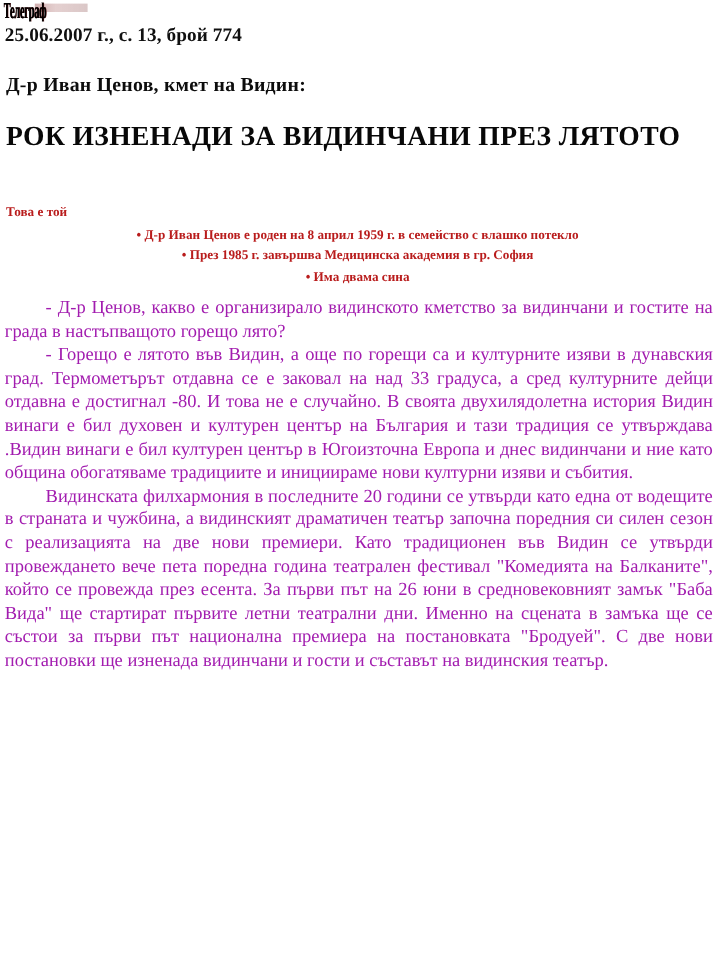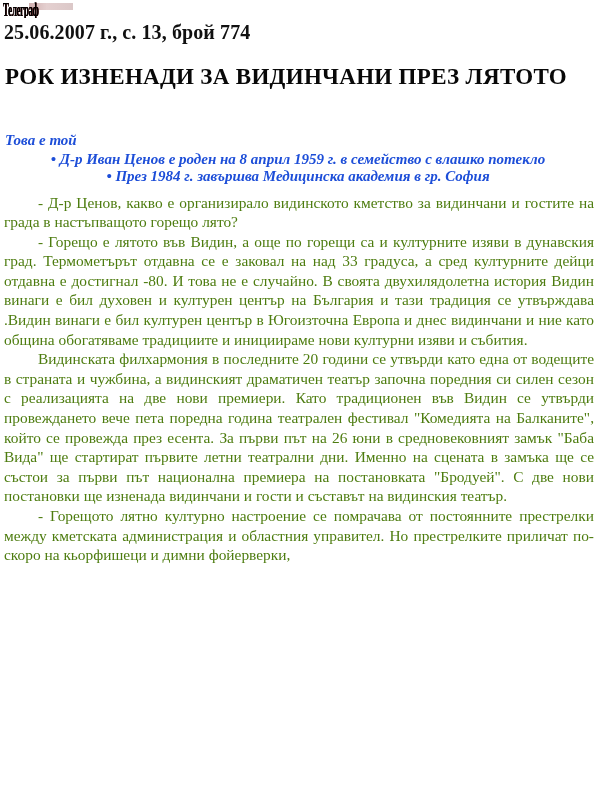--- a/index.html
+++ b/index.html
@@ -52,21 +52,21 @@
     background: linear-gradient(90deg,
         rgba(170,110,110,0.55) 0%,
         rgba(196,150,150,0.45) 40%,
         rgba(150,95,95,0.35) 100%);
     mix-blend-mode: multiply;
     pointer-events: none;
   }
 
   .issue-line {
     margin: 3px 0 0 4px;
-    font-size: 20px;
+    font-size: 16px;
     font-weight: bold;
     letter-spacing: 0.1px;
     color: #101010;
   }
 
   
   .kicker {
     margin: 22px 0 0 5px;
     font-size: 16.5px;
     font-weight: bold;
@@ -78,25 +78,24 @@
     font-size: 23px;
     font-weight: bold;
     letter-spacing: 0.3px;
     color: #080808;
   }
 
   
   .bio {
     margin: 42px 0 0 5px;
     width: 586px;
-    font-style: italic;
     font-weight: bold;
-    font-size: 15px;
+    font-size: 11px;
     line-height: 17.5px;
-    color: #1d4ed8;
+    color: #b91c1c;
   }
   .bio-title { margin: 0 0 1px 0; }
   .bio-item  { margin: 0; text-align: center; }
 
   
   .byline {
     margin: 22px 0 0 5px;
     font-size: 15.5px;
     font-weight: bold;
     letter-spacing: 0.3px;
@@ -107,47 +106,48 @@
   .body-copy {
     margin: 7px 0 0 4px;
     width: 590px;
   }
   .para {
     margin: 0;
     text-align: justify;
     text-indent: 34px;
     font-size: 15.4px;
     line-height: 19.6px;
-    color: #4d7c0f;
+    color: #a21caf;
     hyphens: none;
   }
   .para.q { }
 </style>
 </head>
 <body>
 
 <div class="page">
 
   <div class="masthead">
     <div class="masthead-logo">Телеграф</div>
     <div class="masthead-smudge"></div>
   </div>
 
   <div class="issue-line">25.06.2007 г., с. 13, брой 774</div>
 
+  <div class="kicker">Д-р Иван Ценов, кмет на Видин:</div>
 
   <h1 class="headline">РОК ИЗНЕНАДИ ЗА ВИДИНЧАНИ ПРЕЗ ЛЯТОТО</h1>
 
   <div class="bio">
     <p class="bio-title">Това е той</p>
     <p class="bio-item">• Д-р Иван Ценов е роден на 8 април 1959 г. в семейство с влашко потекло</p>
-    <p class="bio-item">• През 1984 г. завършва Медицинска академия в гр. София</p>
+    <p class="bio-item">• През 1985 г. завършва Медицинска академия в гр. София</p>
+    <p class="bio-item">• Има двама сина</p>
   </div>
 
 
   <div class="body-copy">
     <p class="para q">- Д-р Ценов, какво е организирало видинското кметство за видинчани и гостите на града в настъпващото горещо лято?</p>
     <p class="para">- Горещо е лятото във Видин, а още по горещи са и културните изяви в дунавския град. Термометърът отдавна се е заковал на над 33 градуса, а сред културните дейци отдавна е достигнал -80. И това не е случайно. В своята двухилядолетна история Видин винаги е бил духовен и културен център на България и тази традиция се утвърждава .Видин винаги е бил културен център в Югоизточна Европа и днес видинчани и ние като община обогатяваме традициите и инициираме нови културни изяви и събития.</p>
     <p class="para">Видинската филхармония в последните 20 години се утвърди като една от водещите в страната и чужбина, а видинският драматичен театър започна поредния си силен сезон с реализацията на две нови премиери. Като традиционен във Видин се утвърди провеждането вече пета поредна година театрален фестивал "Комедията на Балканите", който се провежда през есента. За първи път на 26 юни в средновековният замък "Баба Вида" ще стартират първите летни театрални дни. Именно на сцената в замъка ще се състои за първи път национална премиера на постановката "Бродуей". С две нови постановки ще изненада видинчани и гости и съставът на видинския театър.</p>
-    <p class="para">- Горещото лятно културно настроение се помрачава от постоянните престрелки между кметската администрация и областния управител. Но престрелките приличат по-скоро на кьорфишеци и димни фойерверки,</p>
   </div>
 
 </div>
 
 </body></html>

